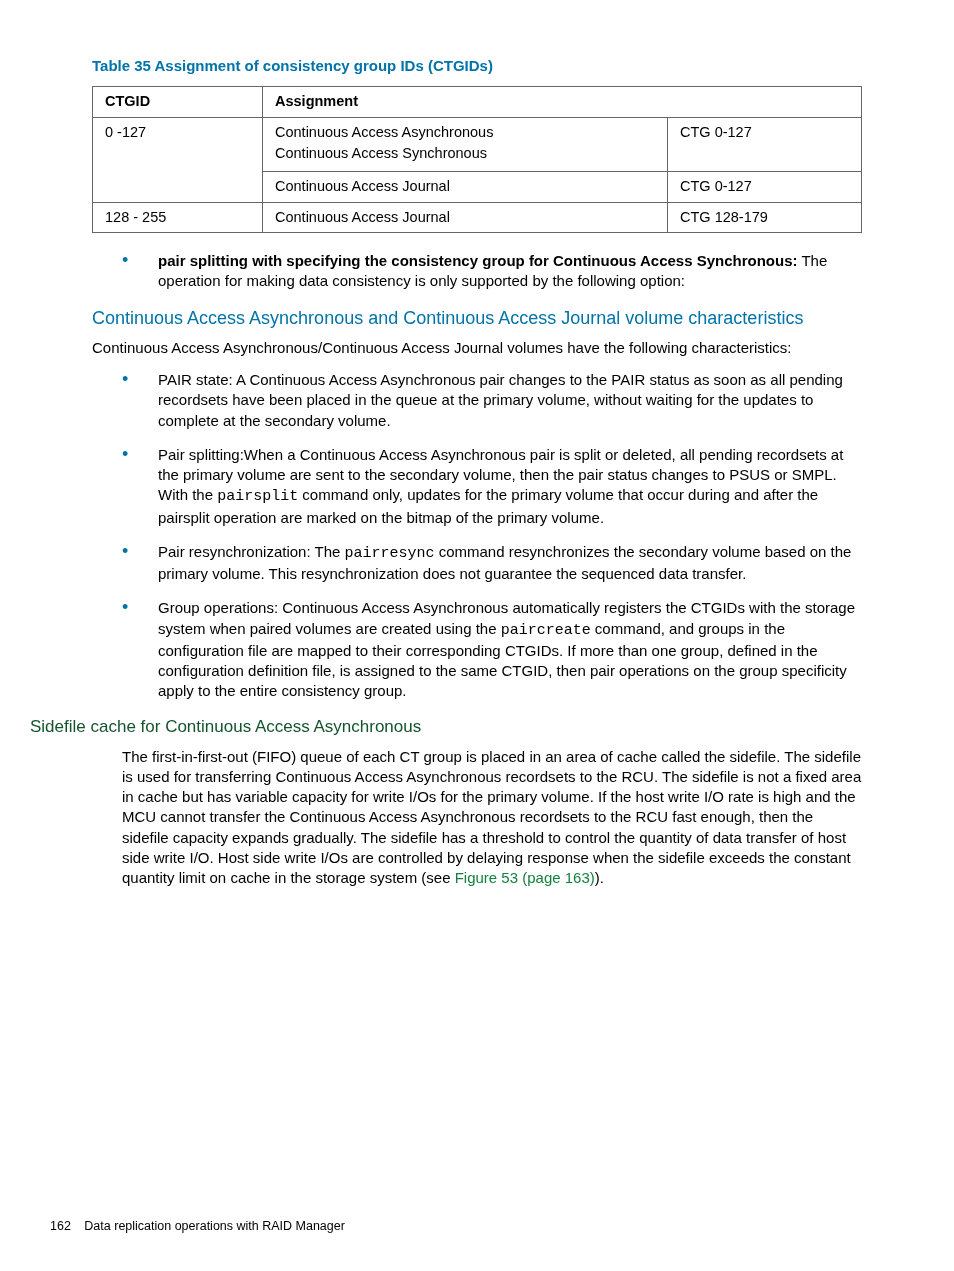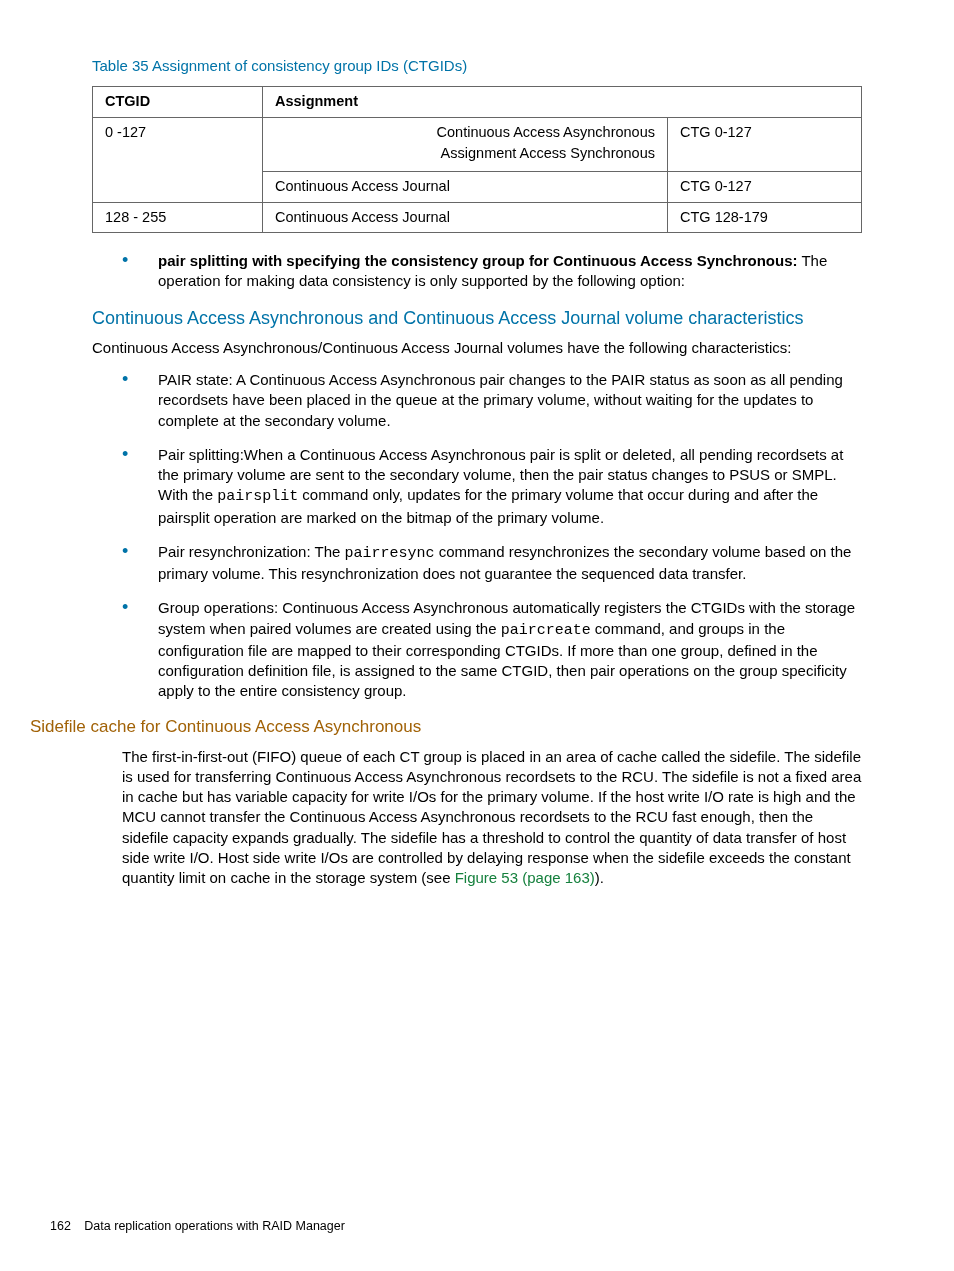--- a/index.html
+++ b/index.html
@@ -9,21 +9,21 @@
     color: #000;
     background: #fff;
     width: 954px;
     height: 1271px;
     padding: 56px 92px 40px 92px;
     position: relative;
     line-height: 1.35;
   }
   .table-title {
     color: #0073a8;
-    font-weight: normal;
+    font-weight: bold;
     font-size: 15px;
     margin-bottom: 10px;
   }
   table {
     border-collapse: collapse;
     width: 100%;
     margin-bottom: 18px;
   }
   th, td {
     border: 1px solid #666;
@@ -66,60 +66,60 @@
     white-space: pre;
   }
   .mono { font-family: "Courier New", monospace; }
   .h-blue {
     color: #0073a8;
     font-size: 18px;
     font-weight: normal;
     margin-bottom: 8px;
   }
   .h-blue-sub {
-    color: #a16207;
+    color: #14532d;
     font-size: 17px;
     font-weight: normal;
     margin-bottom: 8px;
   }
   .para {
     margin-bottom: 12px;
   }
   .indent {
     padding-left: 30px;
   }
   .xref { color: #15803d; }
   .footer {
     position: absolute;
     bottom: 36px;
     left: 50px;
     font-size: 12.5px;
   }
   .pn { margin-right: 10px; }
-  .cell-stack div { margin-bottom: 2px; text-align: right; }
+  .cell-stack div { margin-bottom: 2px; }
 </style>
 </head>
 <body>
 
 <div class="table-title">Table 35 Assignment of consistency group IDs (CTGIDs)</div>
 
 <table>
   <thead>
     <tr>
       <th class="col-ctgid">CTGID</th>
       <th colspan="2">Assignment</th>
     </tr>
   </thead>
   <tbody>
     <tr>
       <td rowspan="2">0 -127</td>
       <td>
         <div class="cell-stack">
           <div>Continuous Access Asynchronous</div>
-          <div>Assignment Access Synchronous</div>
+          <div>Continuous Access Synchronous</div>
         </div>
       </td>
       <td class="col-ctg">CTG 0-127</td>
     </tr>
     <tr>
       <td>Continuous Access Journal</td>
       <td class="col-ctg">CTG 0-127</td>
     </tr>
     <tr>
       <td>128 - 255</td>

